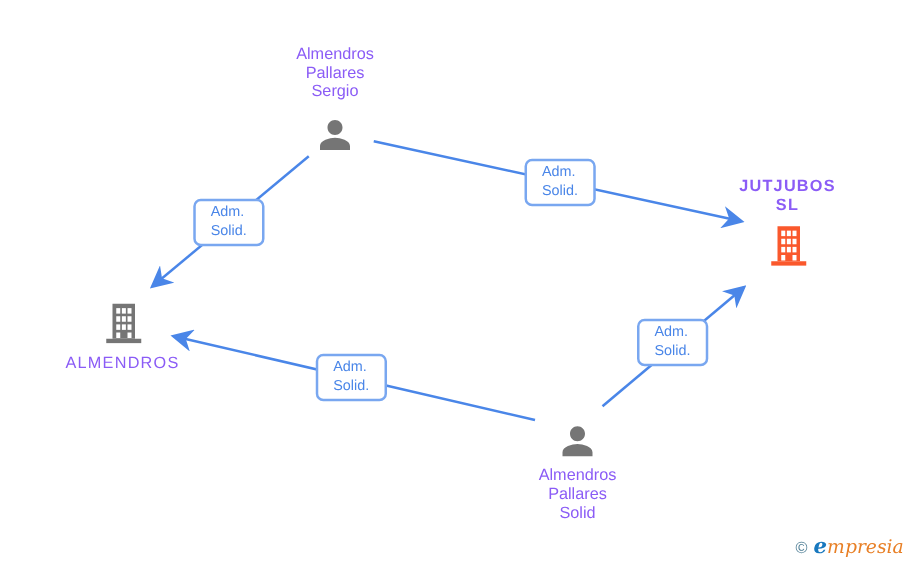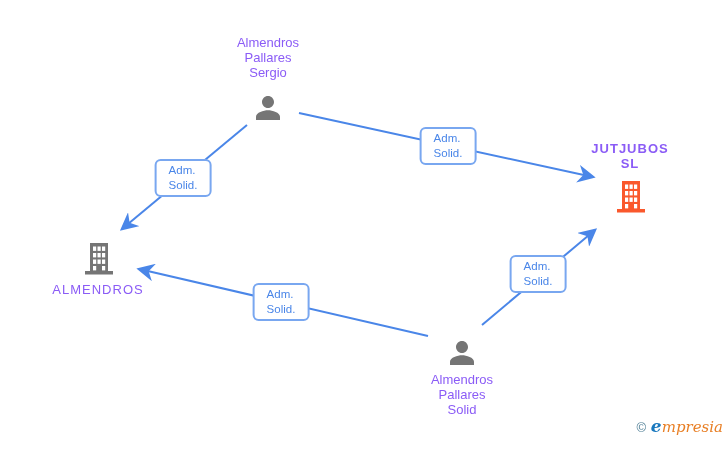--- a/index.html
+++ b/index.html
@@ -29,21 +29,21 @@
   
   .edge-label {
     position:absolute; transform:translate(-50%,-50%);
     background:#ffffff; border:2px solid #79a7f0; border-radius:6px;
     color:#4a86e8; font-size:11.5px; line-height:15px;
     padding:2px 12px; text-align:left; white-space:nowrap;
   }
 
   
   .watermark {
-    position:absolute; right:5px; bottom:14px;
+    position:absolute; right:5px; bottom:3px;
     font-family:"DejaVu Serif", serif; font-style:italic;
     font-size:15px; white-space:nowrap;
   }
   .wm-copy { color:#4e7e95; font-style:normal; font-family:"Liberation Sans", sans-serif; font-size:13px; }
   .wm-first { color:#1878be; font-weight:bold; font-size:17px; }
   .wm-rest { color:#e87f25; }
 </style>
 </head>
 <body>
 

